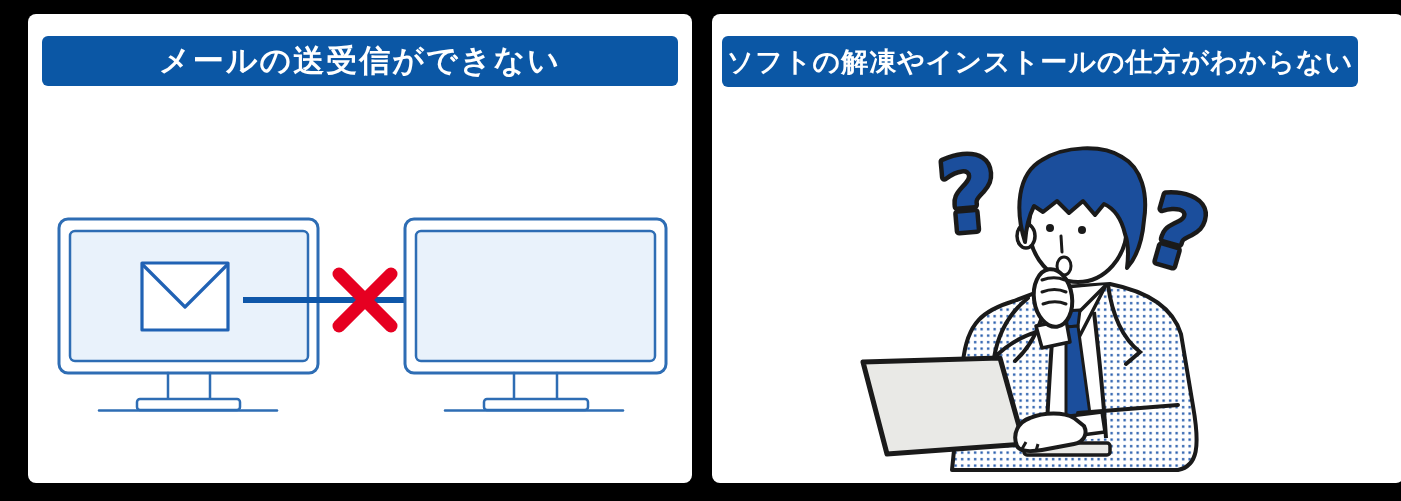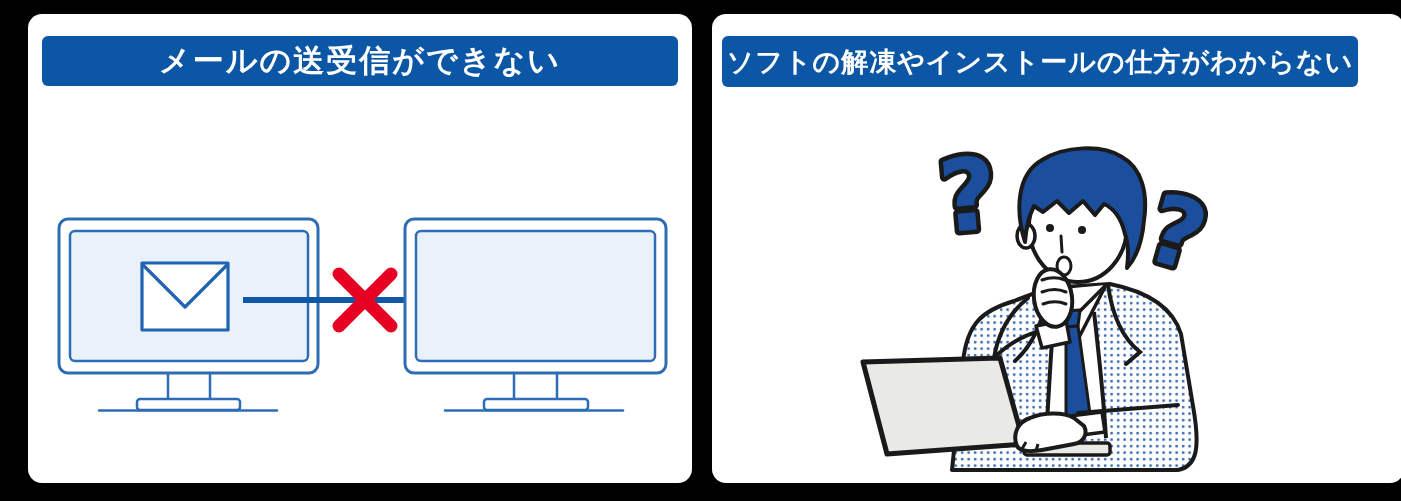--- a/index.html
+++ b/index.html
@@ -1,20 +1,20 @@
 <!DOCTYPE html>
 <html><head>
 <meta charset="utf-8">
 <style>
   html,body{margin:0;padding:0;background:#000;}
   .stage{
     position:relative;width:1401px;height:501px;background:#000000;overflow:hidden;
     font-family:"Liberation Sans","DejaVu Sans",sans-serif;
   }
-  .panel{position:absolute;top:14px;height:469px;background:#ffffff;border-radius:14px;}
+  .panel{position:absolute;top:14px;height:469px;background:#ffffff;border-radius:8px;}
   #panel-email{left:28px;width:664px;}
   #panel-software{left:712px;width:661px;padding-left:31px;}
   .title-bar{
     position:absolute;top:22px;background:#0b57a5;border-radius:6px;color:#ffffff;
     display:flex;align-items:center;justify-content:center;font-weight:700;
   }
   #panel-email .title-bar{left:14px;width:636px;height:50px;font-size:31px;letter-spacing:2px;}
   #panel-software .title-bar{left:10px;width:636px;height:51px;font-size:27px;letter-spacing:1px;}
   .illus{position:absolute;left:0;top:0;display:block;}
   .qmark{

